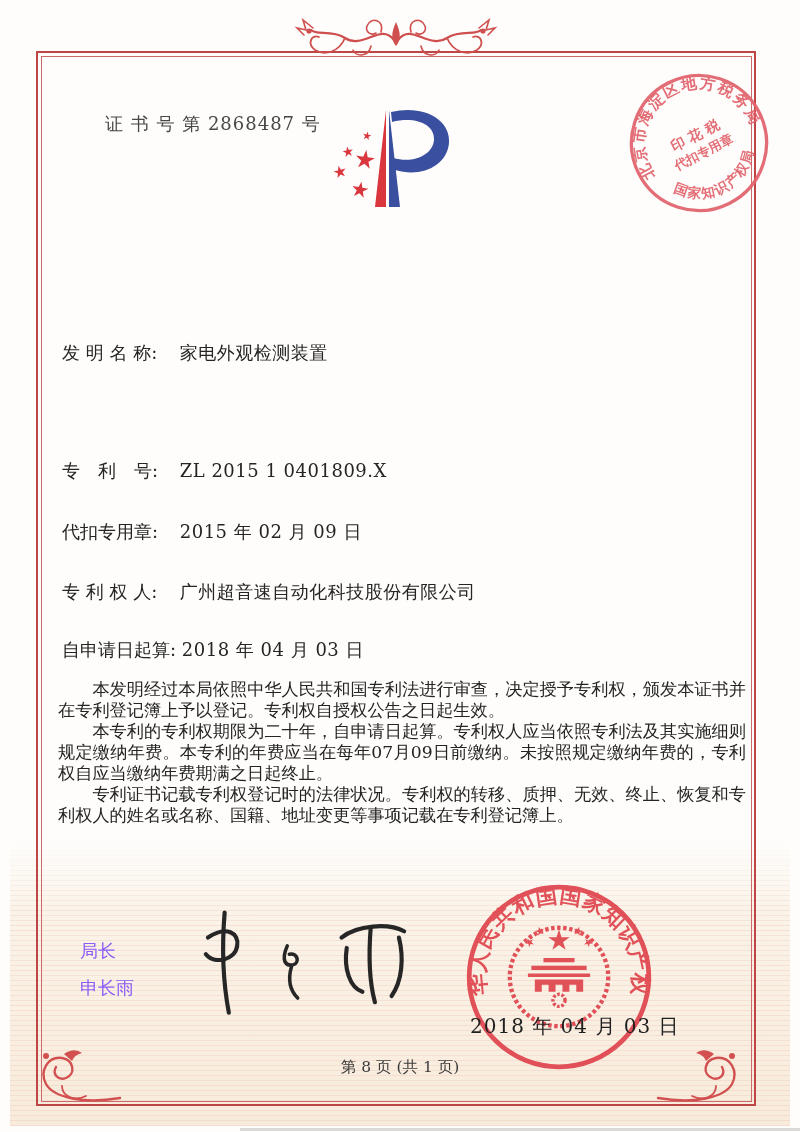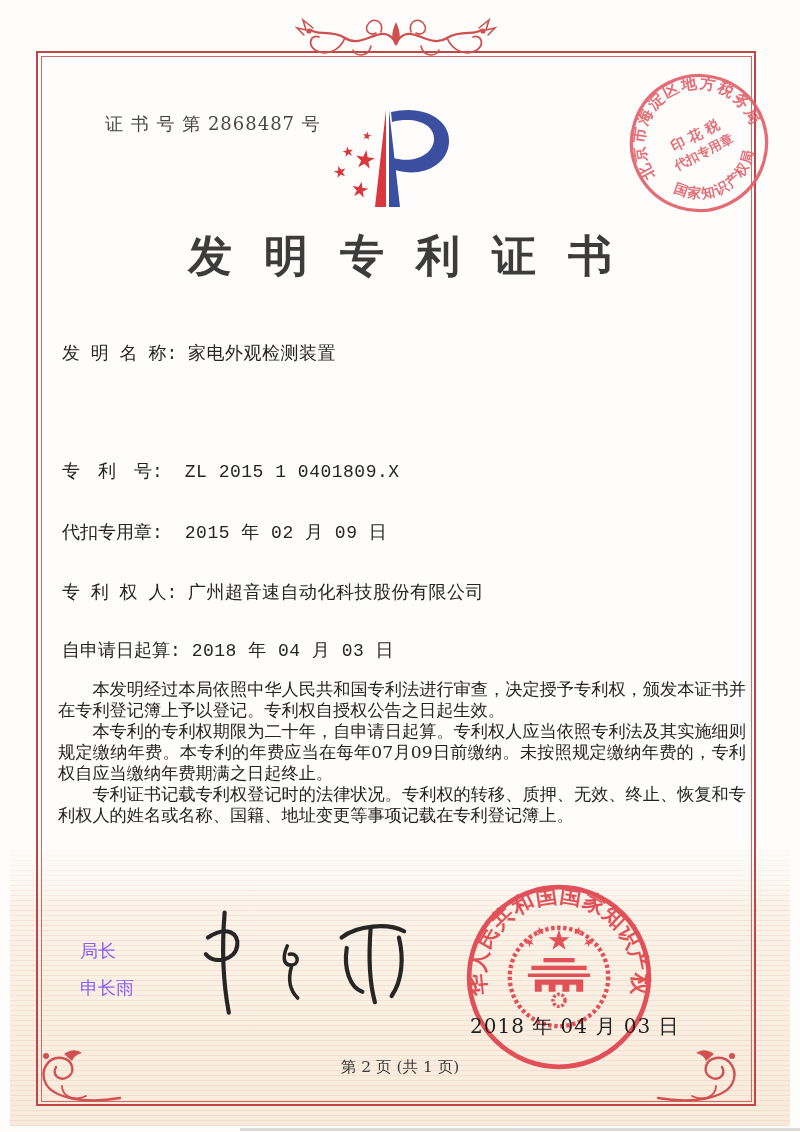--- a/index.html
+++ b/index.html
@@ -26,21 +26,21 @@
   .flourish{position:absolute;top:1044px;width:96px;height:62px;}
   .flourish-left{left:24px;}
   .flourish-right{left:658px;transform:scaleX(-1);}
   .cert-no{position:absolute;left:57px;top:112px;font-size:18px;letter-spacing:1px;color:#474747;margin-left:48px;}
   .logo{position:absolute;left:329px;top:96px;width:128px;height:120px;}
   .title{
     position:absolute;left:0;top:227px;width:100%;text-align:center;
     font-size:44px;font-weight:600;letter-spacing:32px;padding-left:32px;
     box-sizing:border-box;color:#3c3c3c;
   }
-  .field-row{position:absolute;left:62px;font-size:18px;color:#252525;white-space:nowrap;font-family:Liberation Mono, monospace;}
+  .field-row{position:absolute;left:62px;font-size:18px;color:#252525;white-space:nowrap;}
   .flabel{display:inline-block;min-width:112px;}
   .fvalue{letter-spacing:0.5px;}
   .body-text{position:absolute;left:58px;top:679px;width:688px;font-size:17.2px;line-height:21px;text-align:justify;color:#242424;}
   .body-text p{margin:0;text-indent:2em;}
   .sig-title{position:absolute;left:80px;top:939px;font-size:18px;color:#8b5cf6;font-family:Liberation Sans, sans-serif;}
   .sig-name{position:absolute;left:80px;top:976px;font-size:18px;color:#8b5cf6;font-family:"DejaVu Sans","Liberation Sans",sans-serif;}
   .sig-hand{position:absolute;left:185px;top:905px;width:240px;height:112px;}
   .seal{position:absolute;left:464px;top:882px;width:190px;height:190px;opacity:0.93;}
   .seal-date{position:absolute;left:470px;top:1013px;font-size:20px;color:#1f1f1f;letter-spacing:1px;z-index:5;white-space:nowrap;}
   .tax-stamp{position:absolute;left:626px;top:70px;width:146px;height:146px;transform:rotate(-27deg);opacity:0.93;}
@@ -104,21 +104,20 @@
     <g fill="#d9363e" stroke="none">
       <polygon points="57,14 46,111 57,111"></polygon>
       <use href="#star" transform="translate(38,40) scale(4.5) rotate(12)"></use>
       <use href="#star" transform="translate(19,56) scale(5.5) rotate(-10)"></use>
       <use href="#star" transform="translate(36,64) scale(10) rotate(8)"></use>
       <use href="#star" transform="translate(11,76) scale(6.5) rotate(-14)"></use>
       <use href="#star" transform="translate(31,94) scale(8.5) rotate(10)"></use>
     </g>
   </svg>
 
-  <div class="title">发明专利证书</div>
 
   <div class="field-row" style="top:341px">
     <span class="flabel">发 明 名 称:</span>
     <span class="fvalue">家电外观检测装置</span>
   </div>
   <div class="field-row" style="top:459px">
     <span class="flabel">专　利　号:</span>
     <span class="fvalue">ZL 2015 1 0401809.X</span>
   </div>
   <div class="field-row" style="top:520px">
@@ -190,15 +189,15 @@
     <text fill="#e2636c" font-size="17" font-weight="bold" letter-spacing="2" text-anchor="middle" font-family="DejaVu Serif, Liberation Serif, serif">
       <textPath href="#stampTop" startOffset="50%">北京市海淀区地方税务局</textPath>
     </text>
     <text x="80" y="76" fill="#e2636c" font-size="15.5" font-weight="bold" text-anchor="middle" font-family="DejaVu Serif, Liberation Serif, serif">印 花 税</text>
     <text x="80" y="96" fill="#e2636c" font-size="14" font-weight="bold" text-anchor="middle" font-family="DejaVu Serif, Liberation Serif, serif">代扣专用章</text>
     <text fill="#e2636c" font-size="15" font-weight="bold" letter-spacing="1.5" text-anchor="middle" font-family="DejaVu Serif, Liberation Serif, serif">
       <textPath href="#stampBottom" startOffset="50%">国家知识产权局</textPath>
     </text>
   </svg>
 
-  <div class="footer">第 2 页 (共 1 页)</div>
+  <div class="footer">第 8 页 (共 1 页)</div>
 
 </div>
 
 </body></html>

